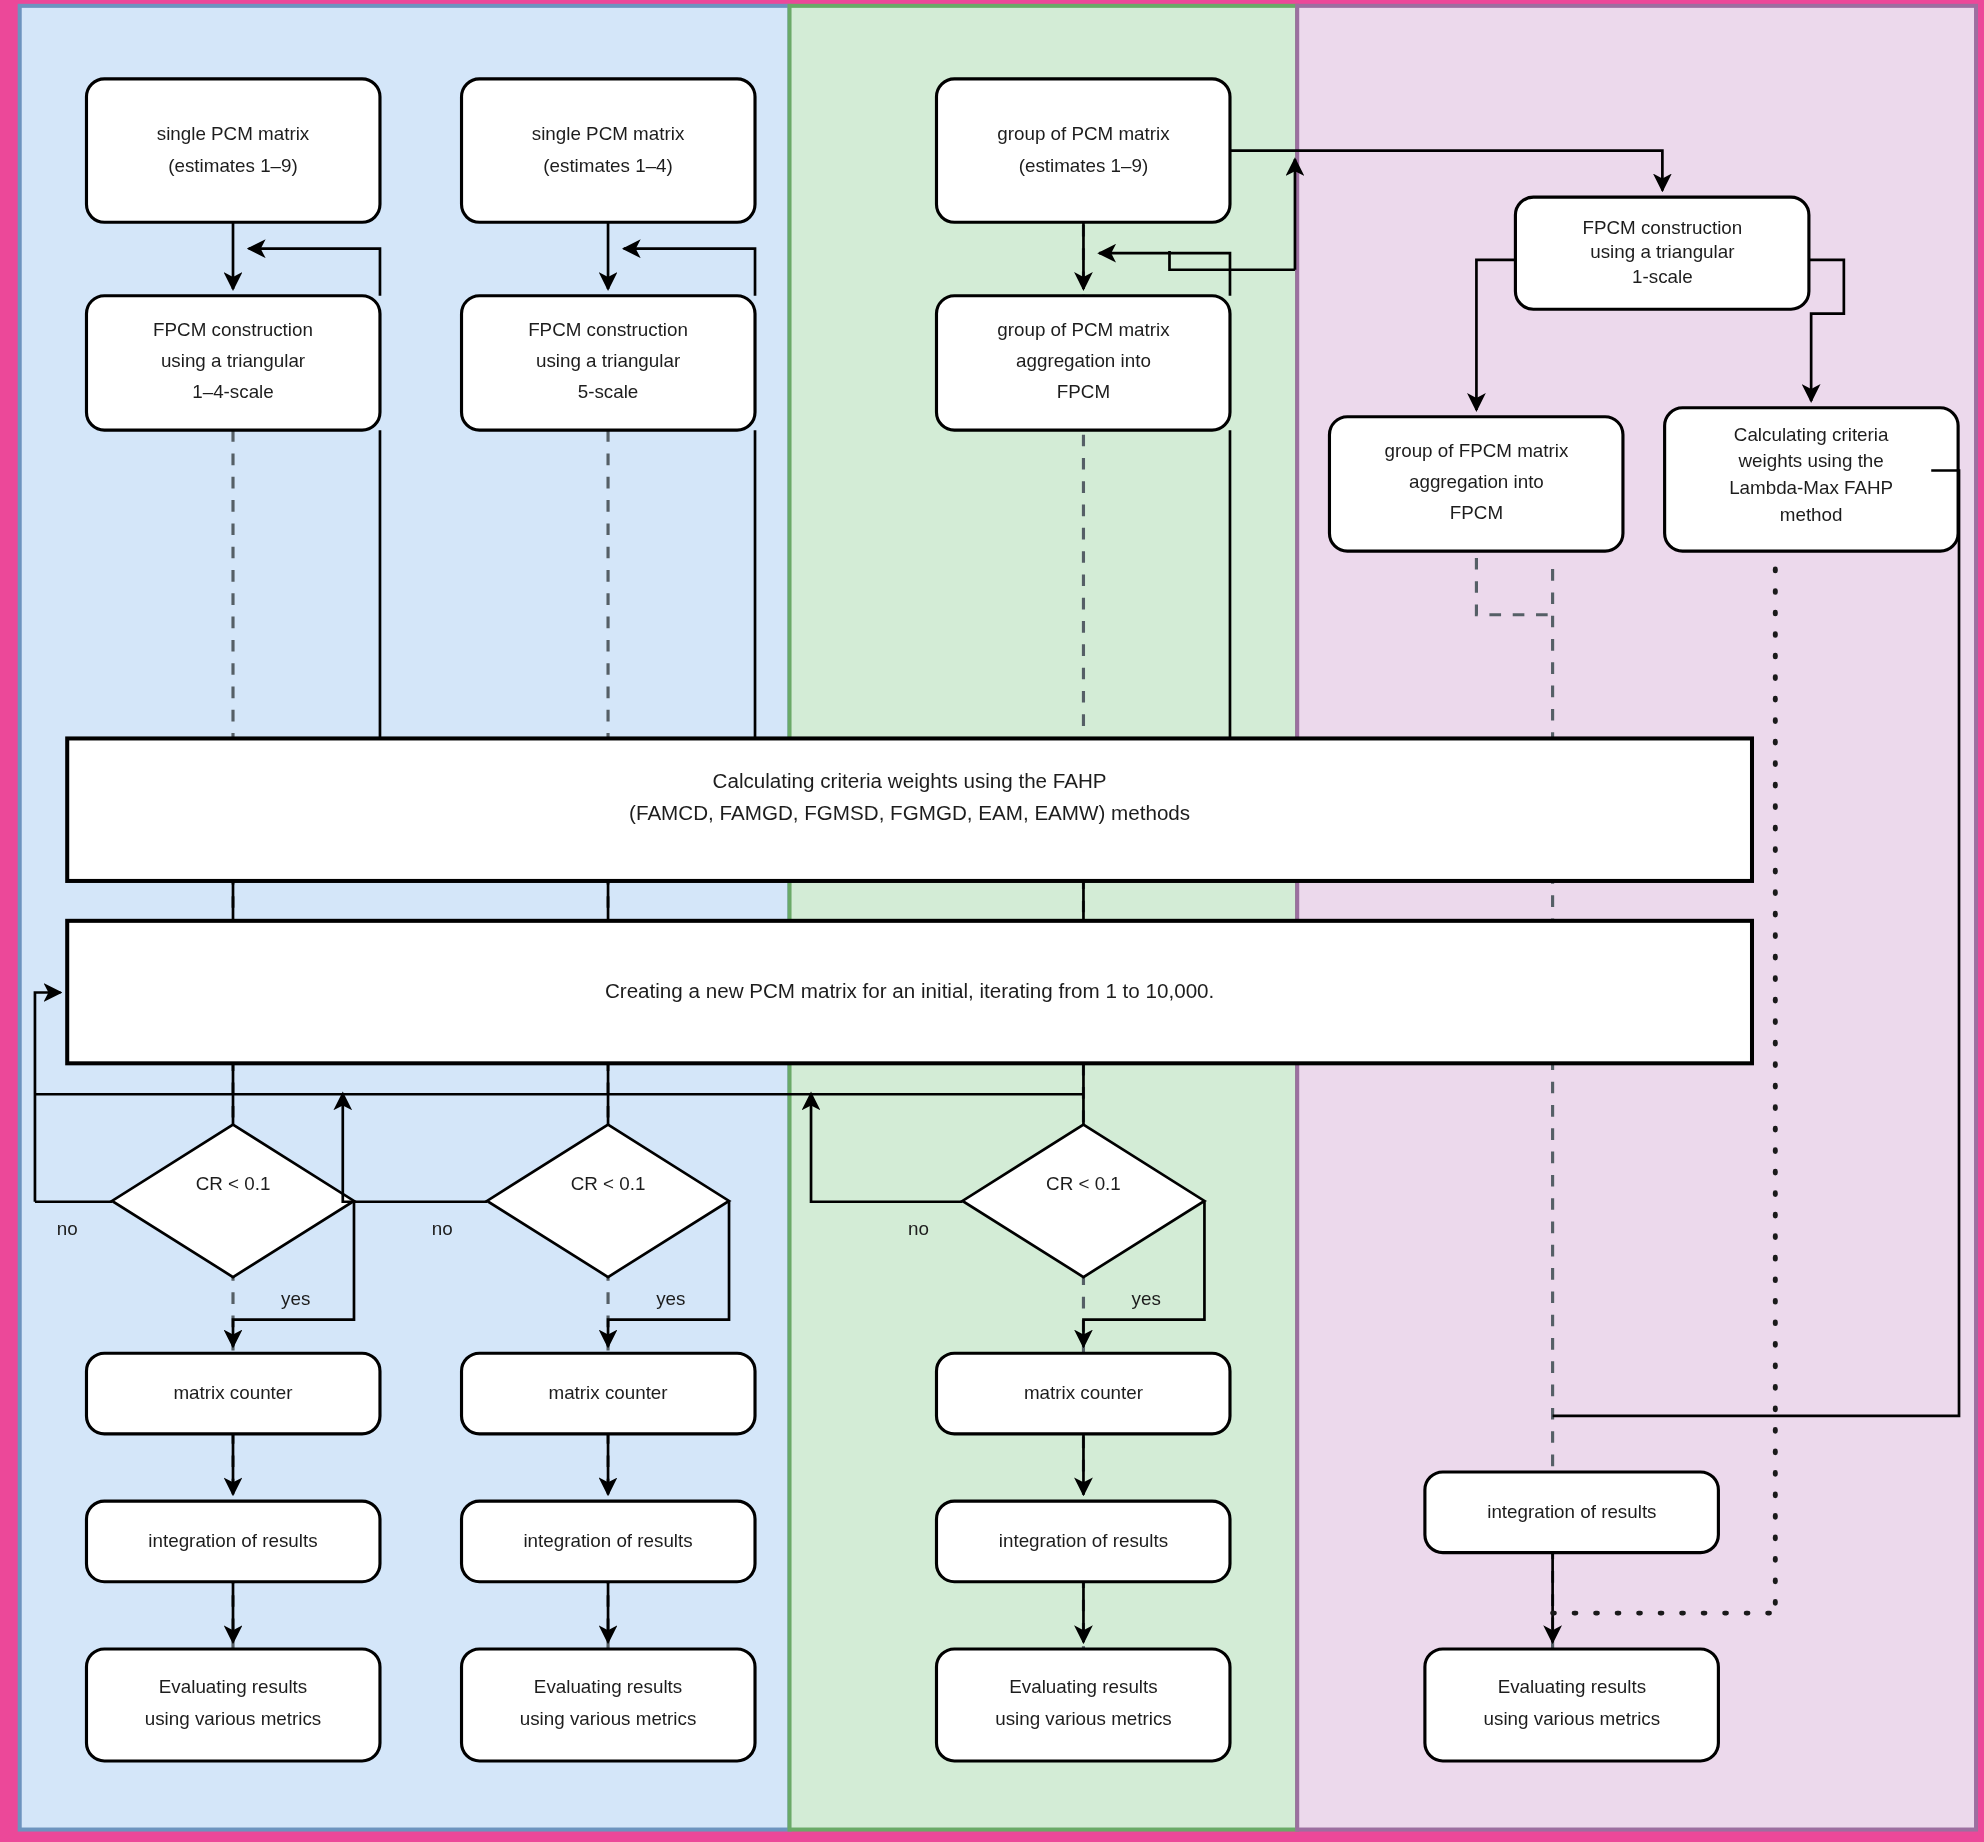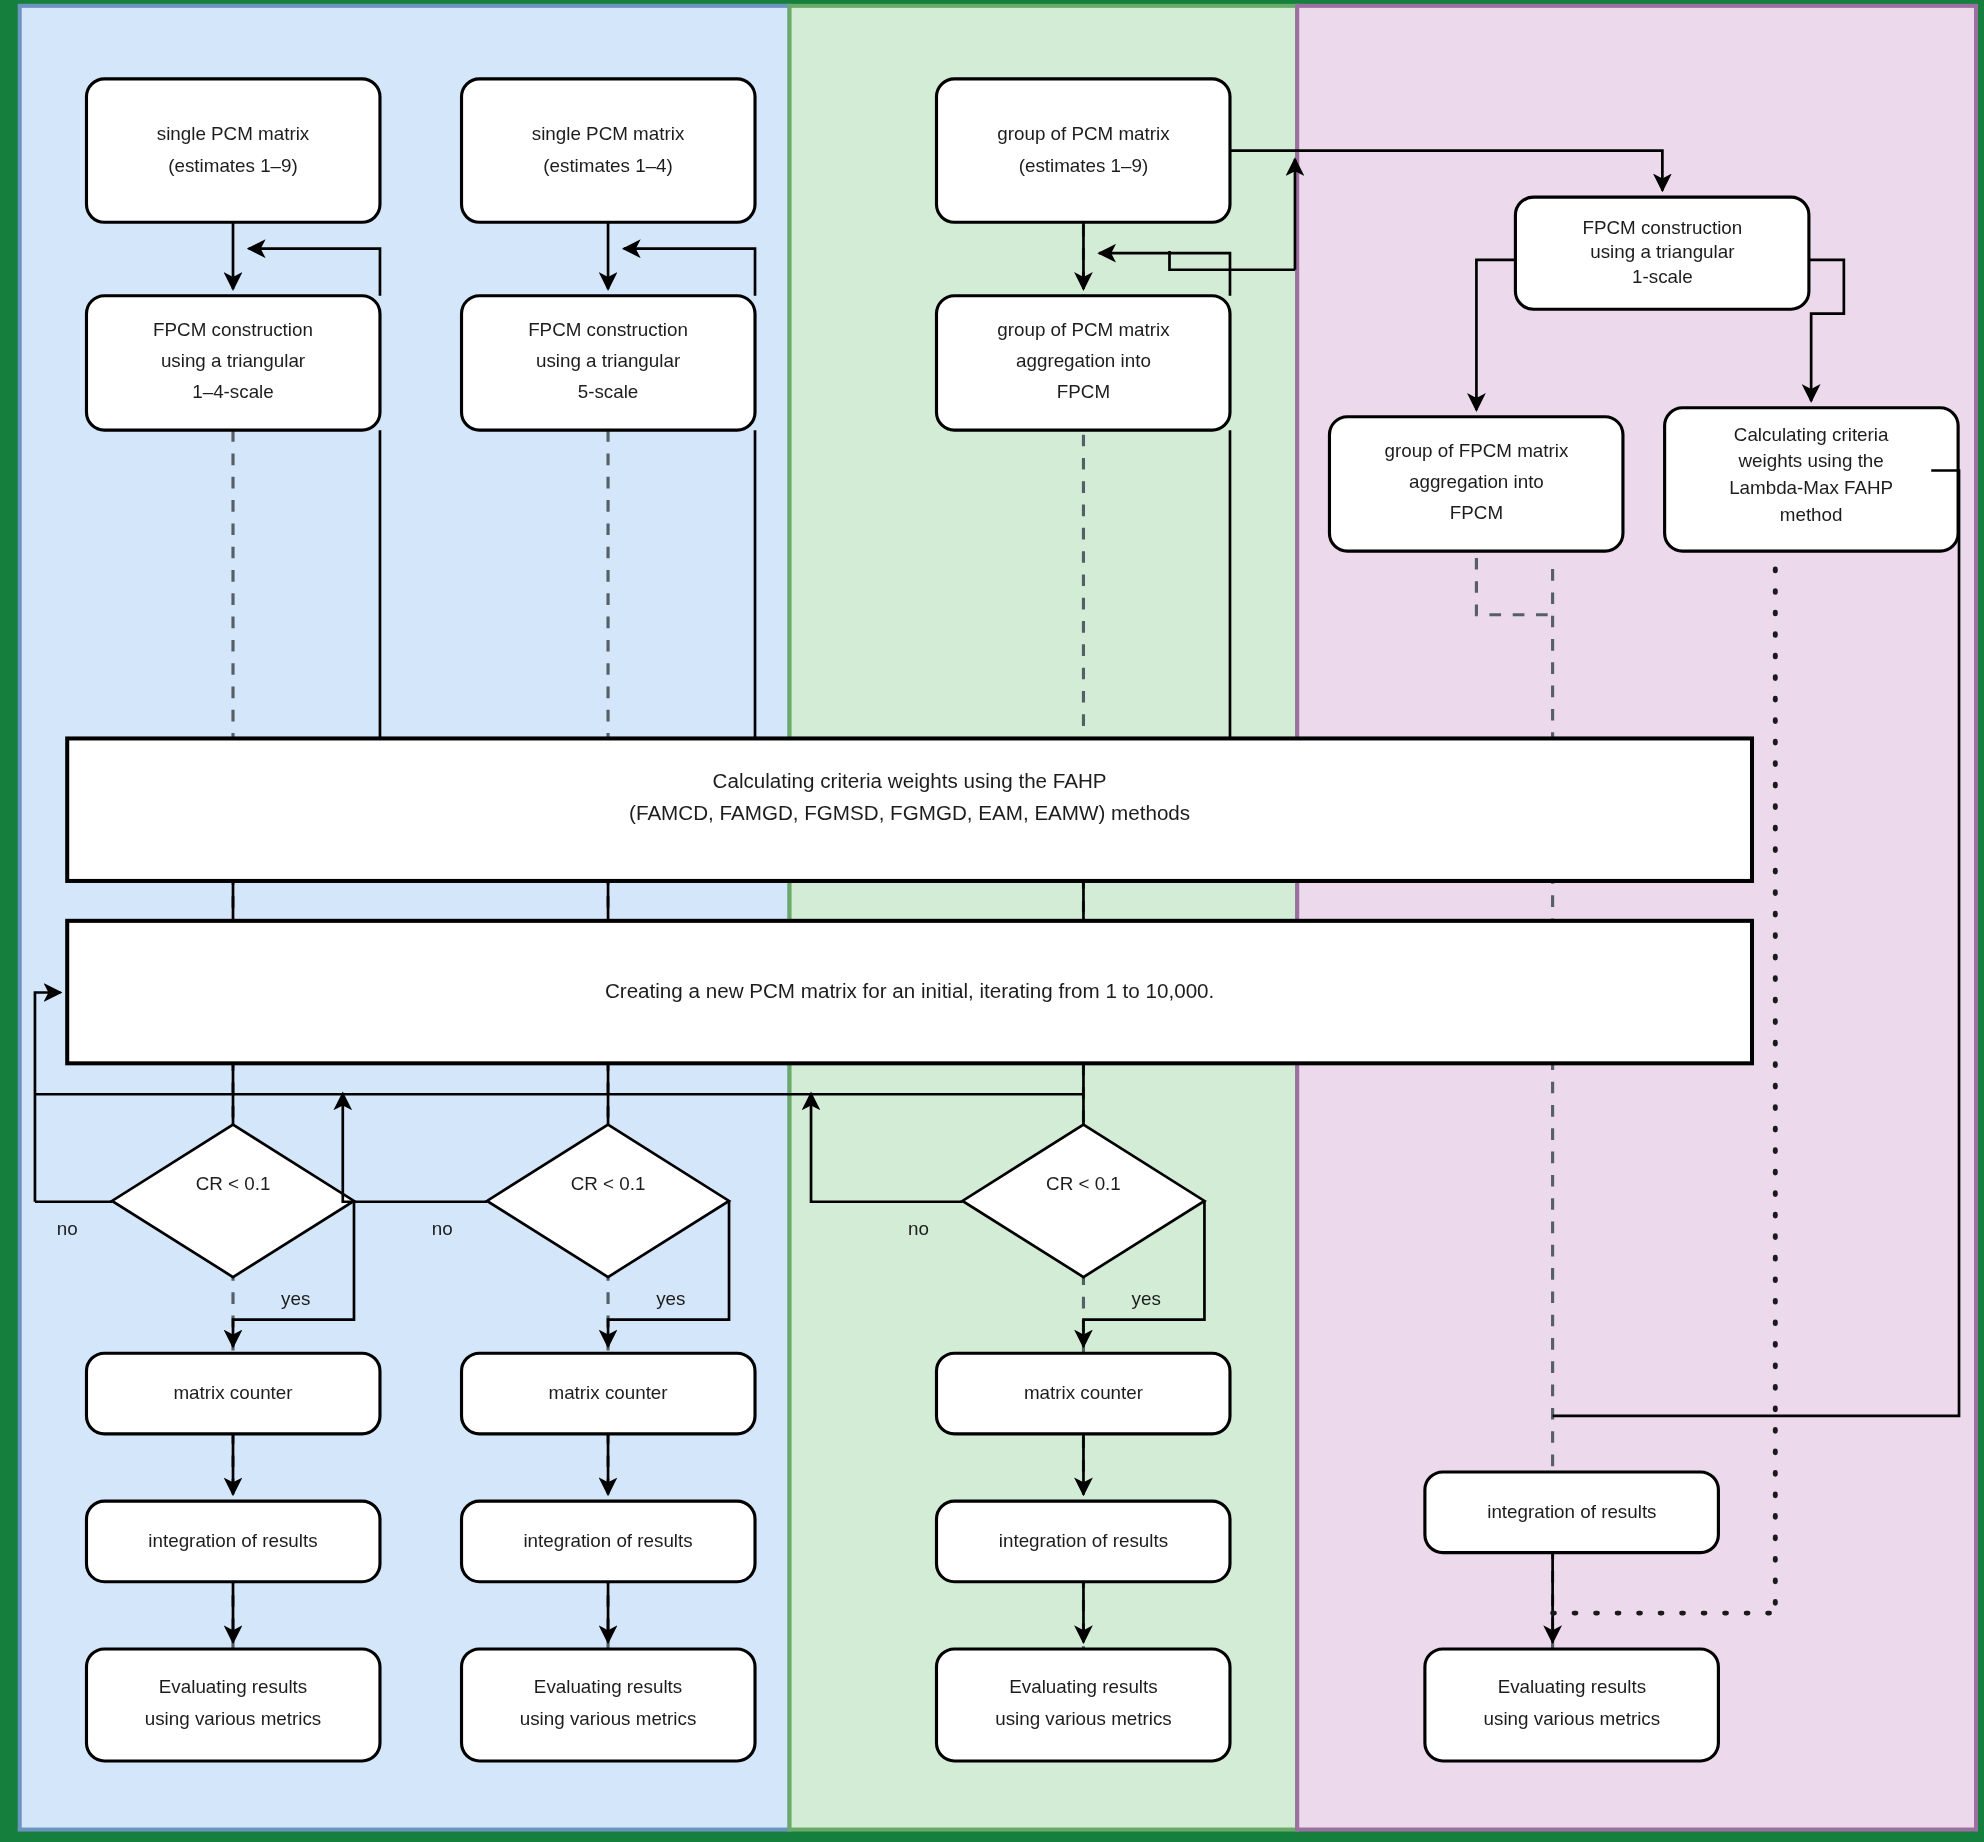--- a/index.html
+++ b/index.html
@@ -8,21 +8,21 @@
     padding: 0;
     background: #ffffff;
   }
   body {
     font-family: "Liberation Sans", sans-serif;
   }
   #canvas-wrap {
     position: relative;
     width: 1985px;
     height: 1843px;
-    background: #15803d;
+    background: #ec4899;
     overflow: hidden;
   }
   #flow-svg {
     position: absolute;
     left: 0;
     top: 0;
     width: 1985px;
     height: 1843px;
   }
   .panel-rect { stroke-width: 9; }

